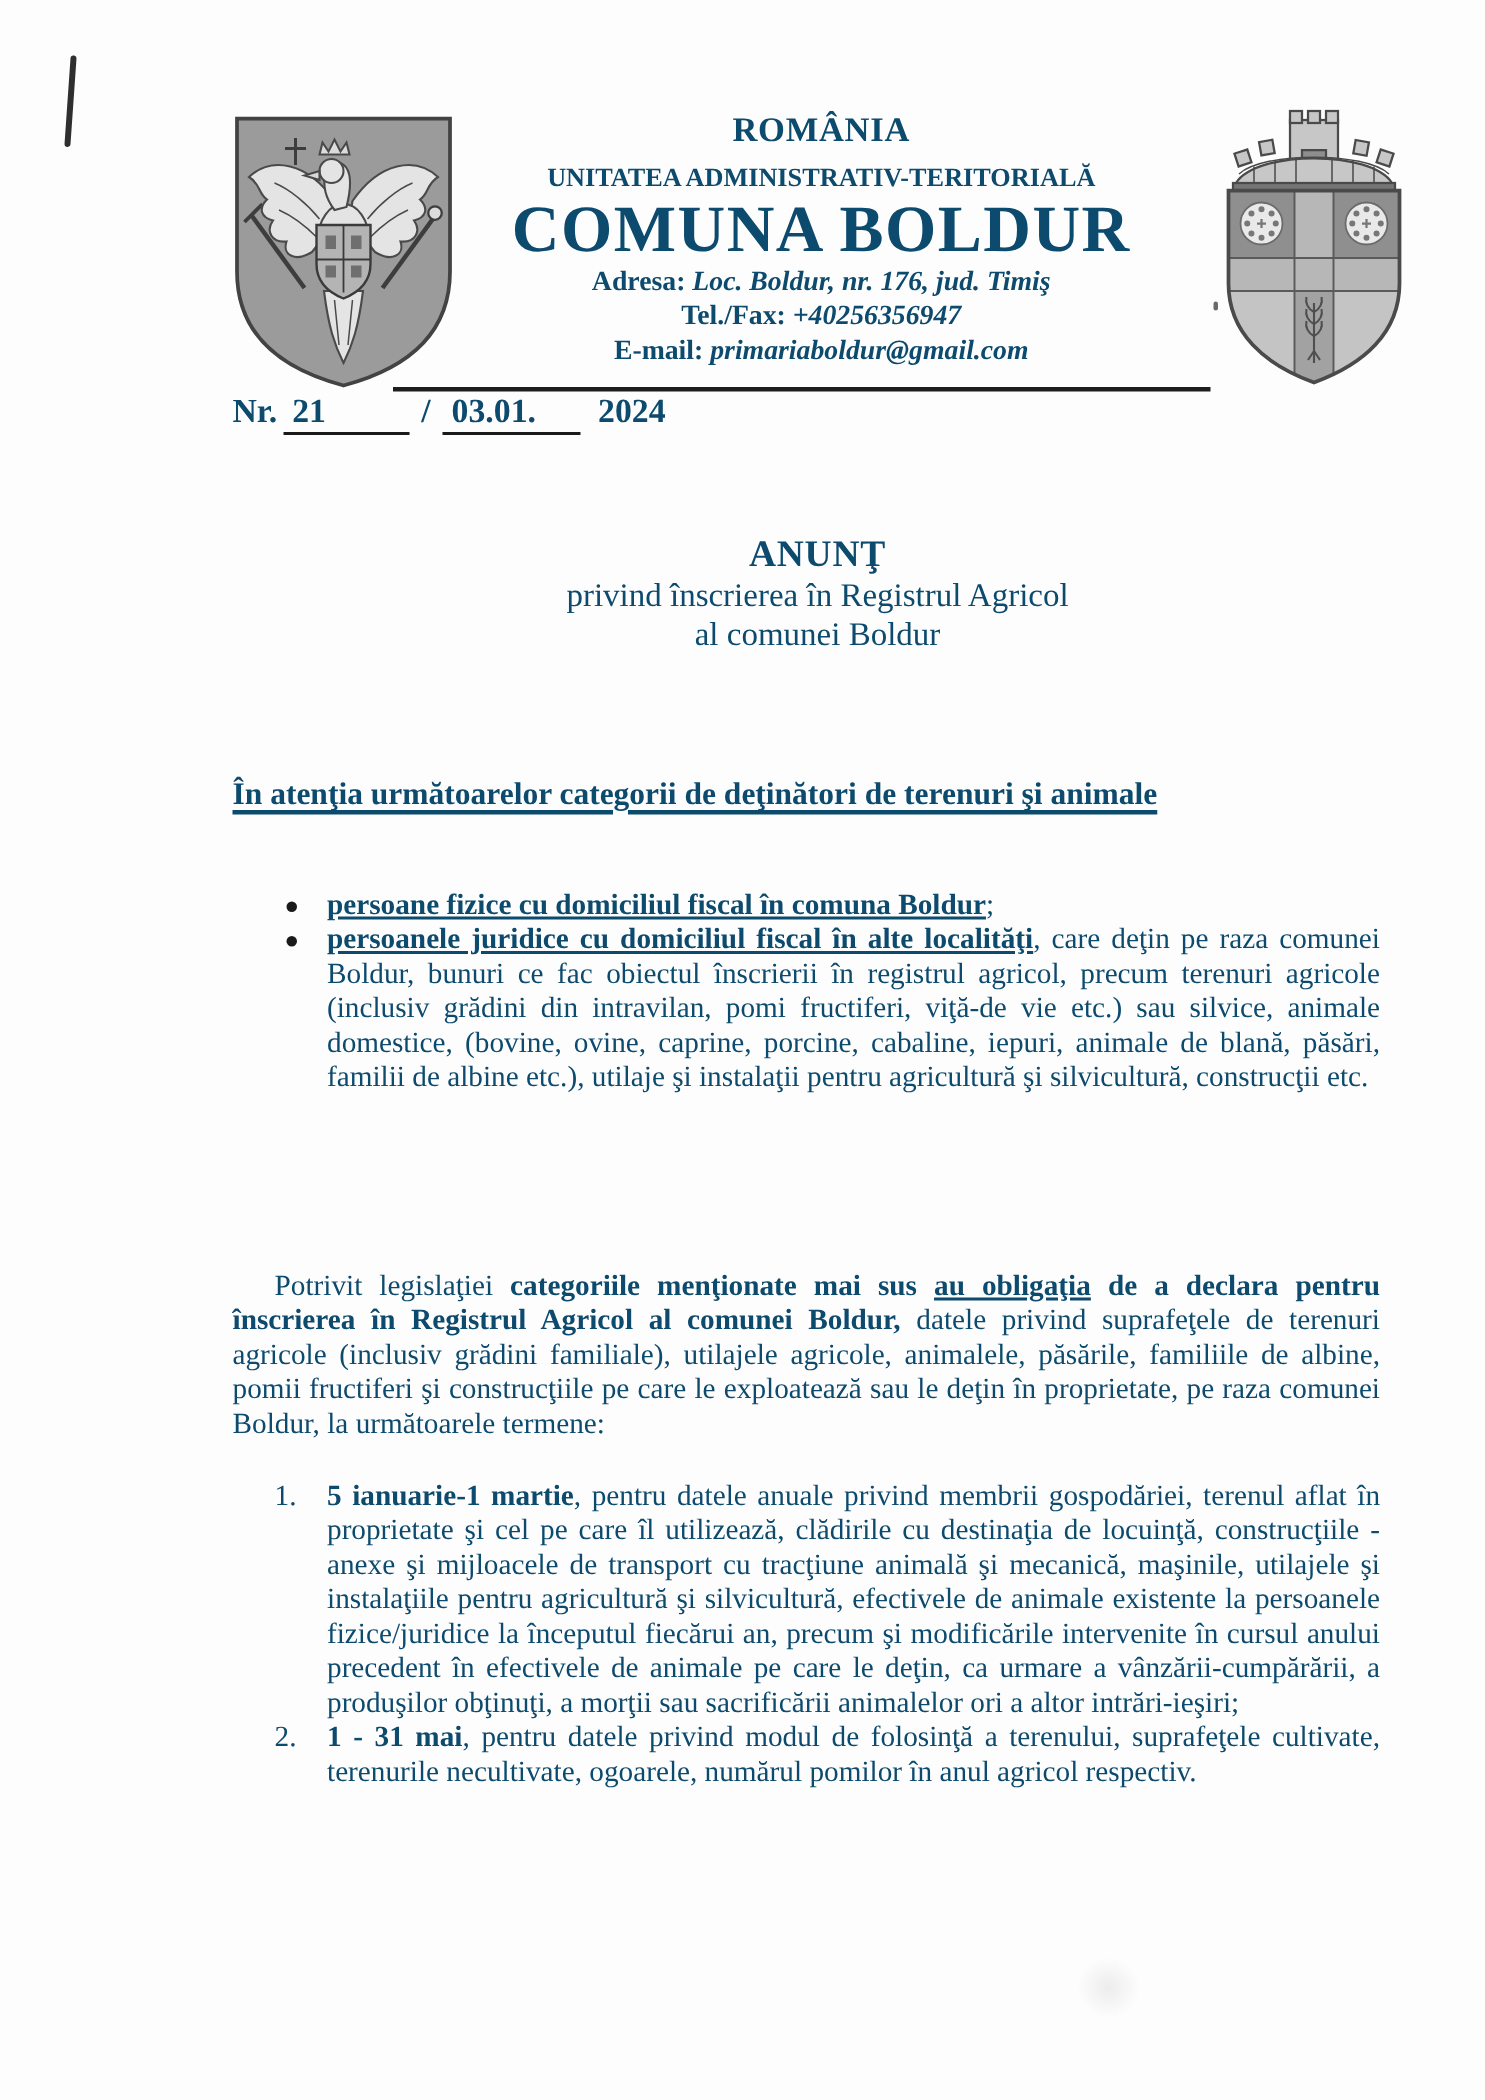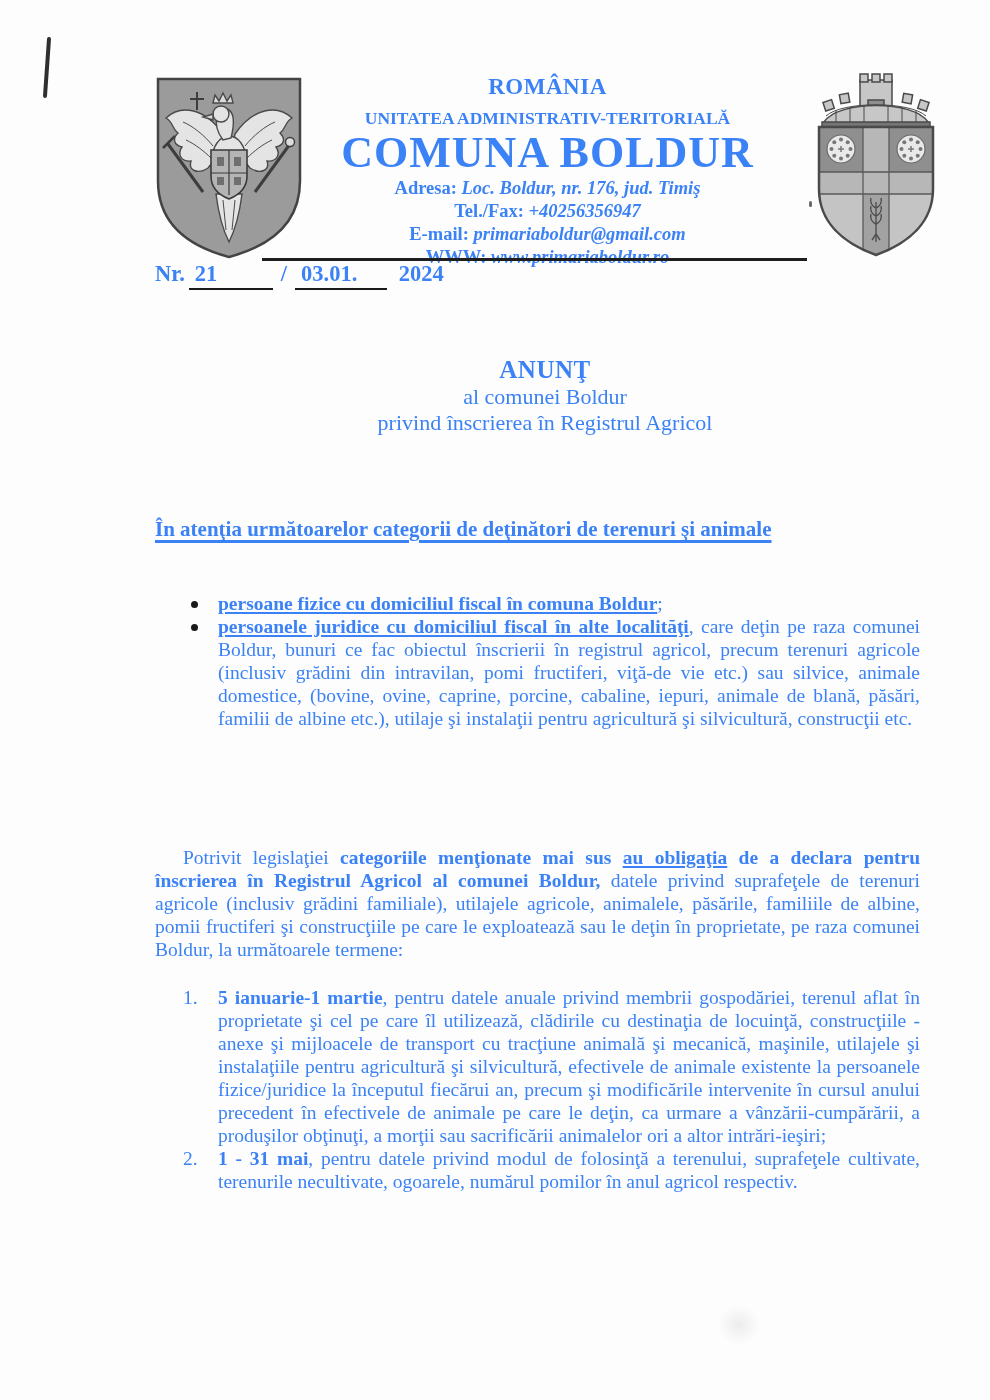--- a/index.html
+++ b/index.html
@@ -1,20 +1,20 @@
 <!DOCTYPE html>
 <html><head>
 <meta charset="utf-8">
 <style>
   html,body { margin:0; padding:0; background:#ffffff; }
   .page {
     position:relative; width:990px; height:1400px;
     background:#fdfdfd; overflow:hidden;
     font-family:"Liberation Serif","DejaVu Serif",serif;
-    color:#3b82f6;
+    color:#0c4a6e;
   }
   
   .artifact-vline { position:absolute; left:45px; top:37px; width:4px; height:61px;
     background:#2f2f2f; border-radius:2px; transform:rotate(4deg); }
   .artifact-dot { position:absolute; left:809px; top:201px; width:3px; height:6px;
     background:#6a6a6a; border-radius:2px; }
   .artifact-smudge { position:absolute; left:718px; top:1305px; width:42px; height:40px;
     background:radial-gradient(closest-side, rgba(90,90,90,0.10), rgba(90,90,90,0)); }
 
   
@@ -187,32 +187,31 @@
     <path d="M3,57 H117 V119 C117,152 93,173 60,185 C27,173 3,152 3,119 Z" fill="none" stroke="#4a4a4a" stroke-width="2.5"></path>
   </svg>
 
   <div class="header-center">
     <div class="h-country">ROMÂNIA</div>
     <div class="h-unit">UNITATEA ADMINISTRATIV-TERITORIALĂ</div>
     <div class="h-commune">COMUNA BOLDUR</div>
     <div class="h-line"><span class="h-label">Adresa:</span> <span class="h-value">Loc. Boldur, nr. 176, jud. Timiş</span></div>
     <div class="h-line"><span class="h-label">Tel./Fax:</span> <span class="h-value">+40256356947</span></div>
     <div class="h-line"><span class="h-label">E-mail:</span> <span class="h-value">primariaboldur@gmail.com</span></div>
-    <div class="h-line"><span class="h-label">WWW:</span> <span class="h-value">www.primariaboldur.ro</span></div>
   </div>
   <div class="header-rule"></div>
 
   <div class="reg">
     <span>Nr.</span><span class="blank blank-number">21</span><span>/</span><span class="blank blank-date">03.01.</span> <span>2024</span>
   </div>
 
   <div class="title-block">
     <div class="title-main">ANUNŢ</div>
+    <div class="title-sub">privind înscrierea în Registrul Agricol</div>
     <div class="title-sub">al comunei Boldur</div>
-    <div class="title-sub">privind înscrierea în Registrul Agricol</div>
   </div>
 
   <div class="section-heading">În atenţia următoarelor categorii de deţinători de terenuri şi animale</div>
 
   <div class="bullets">
     <ul>
       <li><span class="lead">persoane fizice cu domiciliul fiscal în comuna Boldur</span><span>;</span></li>
       <li><span class="lead">persoanele juridice cu domiciliul fiscal în alte localităţi</span><span>, care deţin pe raza comunei Boldur, bunuri ce fac obiectul înscrierii în registrul agricol, precum terenuri agricole (inclusiv grădini din intravilan, pomi fructiferi, viţă-de vie etc.) sau silvice, animale domestice, (bovine, ovine, caprine, porcine, cabaline, iepuri, animale de blană, păsări, familii de albine etc.), utilaje şi instalaţii pentru agricultură şi silvicultură, construcţii etc.</span></li>
     </ul>
   </div>

